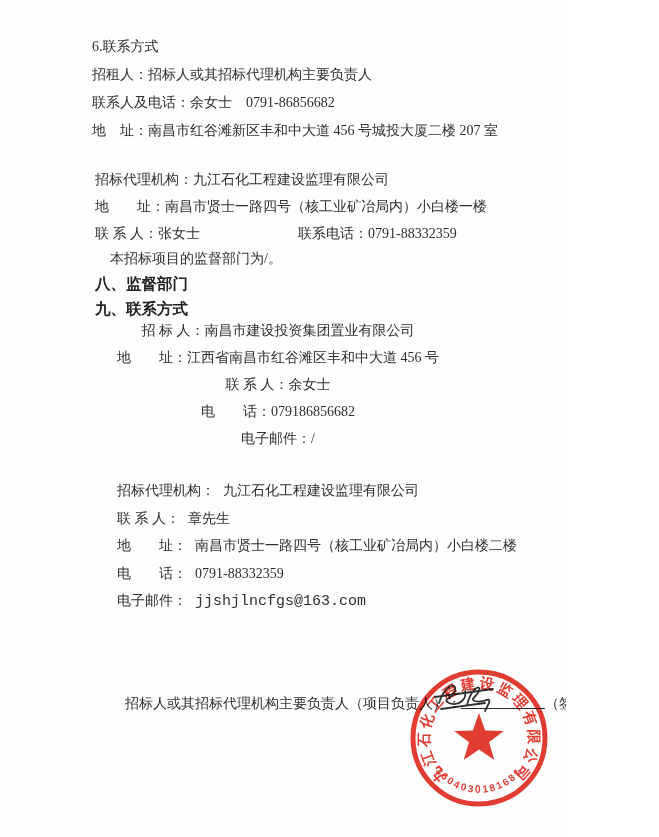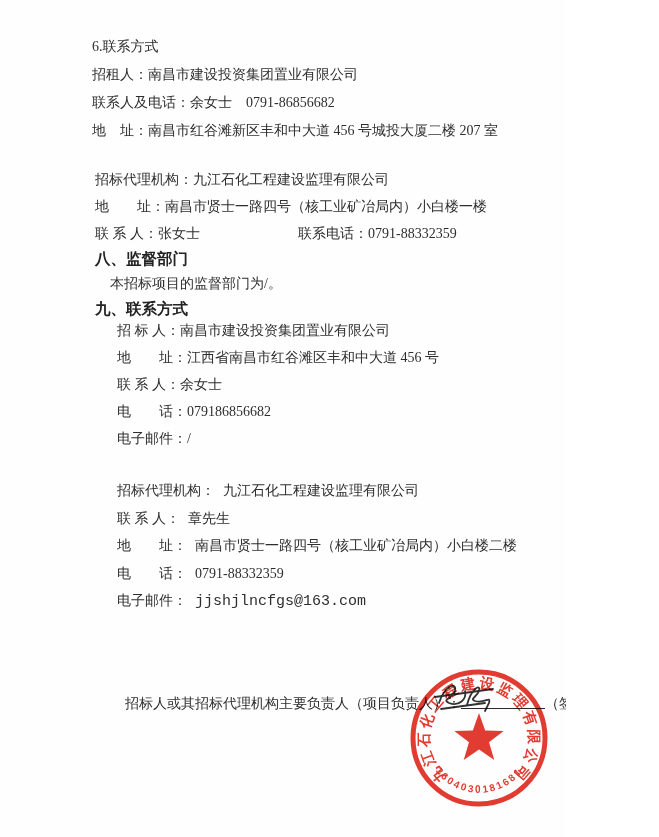--- a/index.html
+++ b/index.html
@@ -15,21 +15,21 @@
   .block{position:absolute;white-space:nowrap;}
   .line{position:relative;height:28px;line-height:28px;}
   .b1{left:92px;top:33px;}
   .b2{left:95px;top:166px;}
   .b2 .line{height:27px;line-height:27px;}
   .b3{left:95px;top:246px;}
   .b3 .line{height:25px;line-height:25px;}
   .b3 .hline{font-weight:bold;font-size:15.5px;color:#232323;}
   .b3 .body-indent{padding-left:15px;}
   .b4{left:117px;top:317px;}
-  .b4 .line{height:27px;line-height:27px;}
+  .b4 .line{height:27px;line-height:27px;text-align:center;}
   .b5{left:117px;top:477px;}
   .b5 .line{height:27.5px;line-height:27.5px;}
   .b5 .val{margin-left:8px;}
   .mono{font-family:"Liberation Mono","DejaVu Sans Mono",monospace;font-size:15px;}
   .phone-offset{position:absolute;left:203px;top:0;}
   .sig1{left:125px;top:693px;height:20px;line-height:20px;}
   .sig2{left:252px;top:747px;height:20px;line-height:20px;}
   .uline{display:inline-block;border-bottom:1.3px solid #2a2a2a;height:14px;transform:translateY(1px);}
   .u84{width:84px;} .u98{width:98px;}
   .seal-svg{position:absolute;left:406px;top:664px;z-index:6;mix-blend-mode:multiply;opacity:.92;}
@@ -37,37 +37,37 @@
   .scribble-svg{position:absolute;left:427px;top:673px;z-index:7;mix-blend-mode:multiply;}
   .seal-text{font-family:"Liberation Sans","DejaVu Sans",sans-serif;font-weight:bold;}
 </style>
 </head>
 <body>
 
 <div class="page">
 
   <div class="block b1">
     <div class="line">6.联系方式</div>
-    <div class="line">招租人：南昌市建设投资集团置业有限公司</div>
+    <div class="line">招租人：招标人或其招标代理机构主要负责人</div>
     <div class="line">联系人及电话：余女士　0791-86856682</div>
     <div class="line">地　址：南昌市红谷滩新区丰和中大道 456 号城投大厦二楼 207 室</div>
   </div>
 
   <div class="block b2">
     <div class="line">招标代理机构：九江石化工程建设监理有限公司</div>
     <div class="line">地　　址：南昌市贤士一路四号（核工业矿冶局内）小白楼一楼</div>
     <div class="line">
       <span>联 系 人：张女士</span>
       <span class="phone-offset">联系电话：0791-88332359</span>
     </div>
   </div>
 
   <div class="block b3">
+    <div class="line body-indent">本招标项目的监督部门为/。</div>
     <div class="line hline">八、监督部门</div>
-    <div class="line body-indent">本招标项目的监督部门为/。</div>
     <div class="line hline">九、联系方式</div>
   </div>
 
   <div class="block b4">
     <div class="line">
       <span>招 标 人：</span><span>南昌市建设投资集团置业有限公司</span>
     </div>
     <div class="line">
       <span>地　　址：</span><span>江西省南昌市红谷滩区丰和中大道 456 号</span>
     </div>

